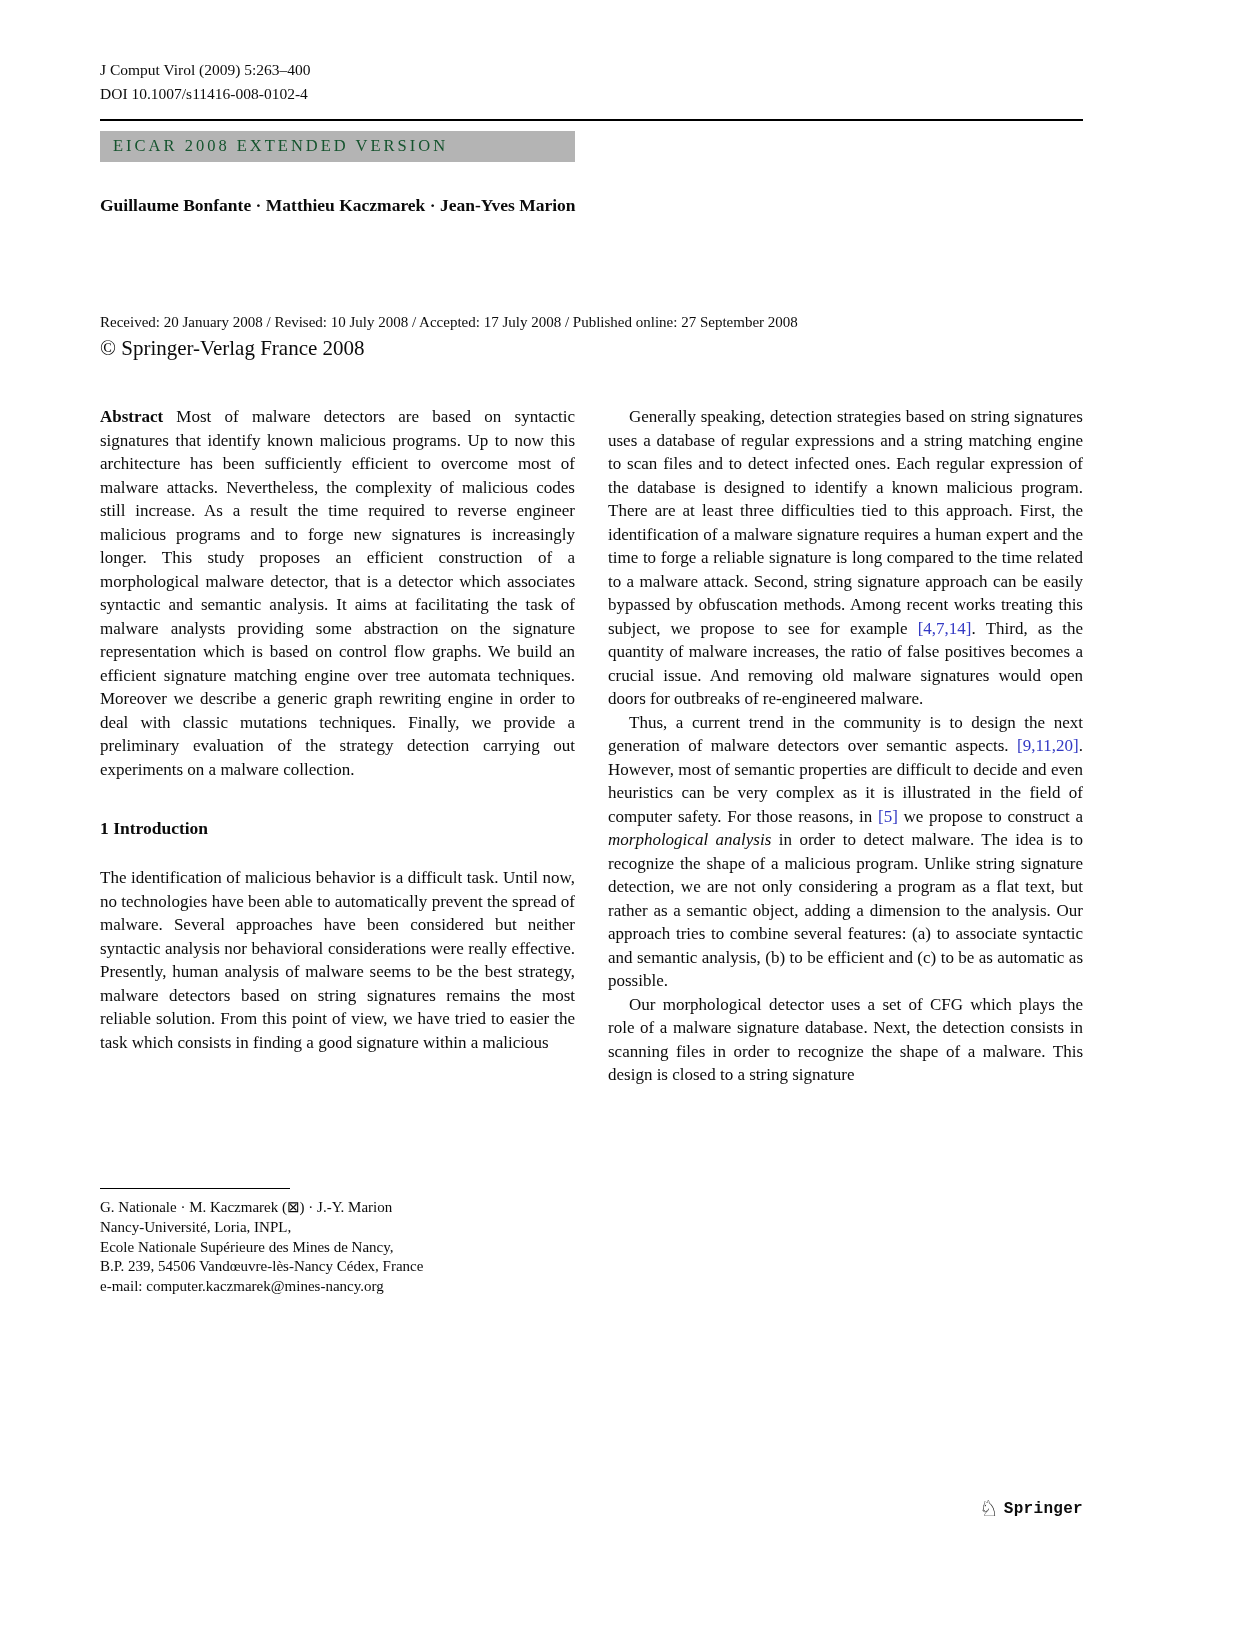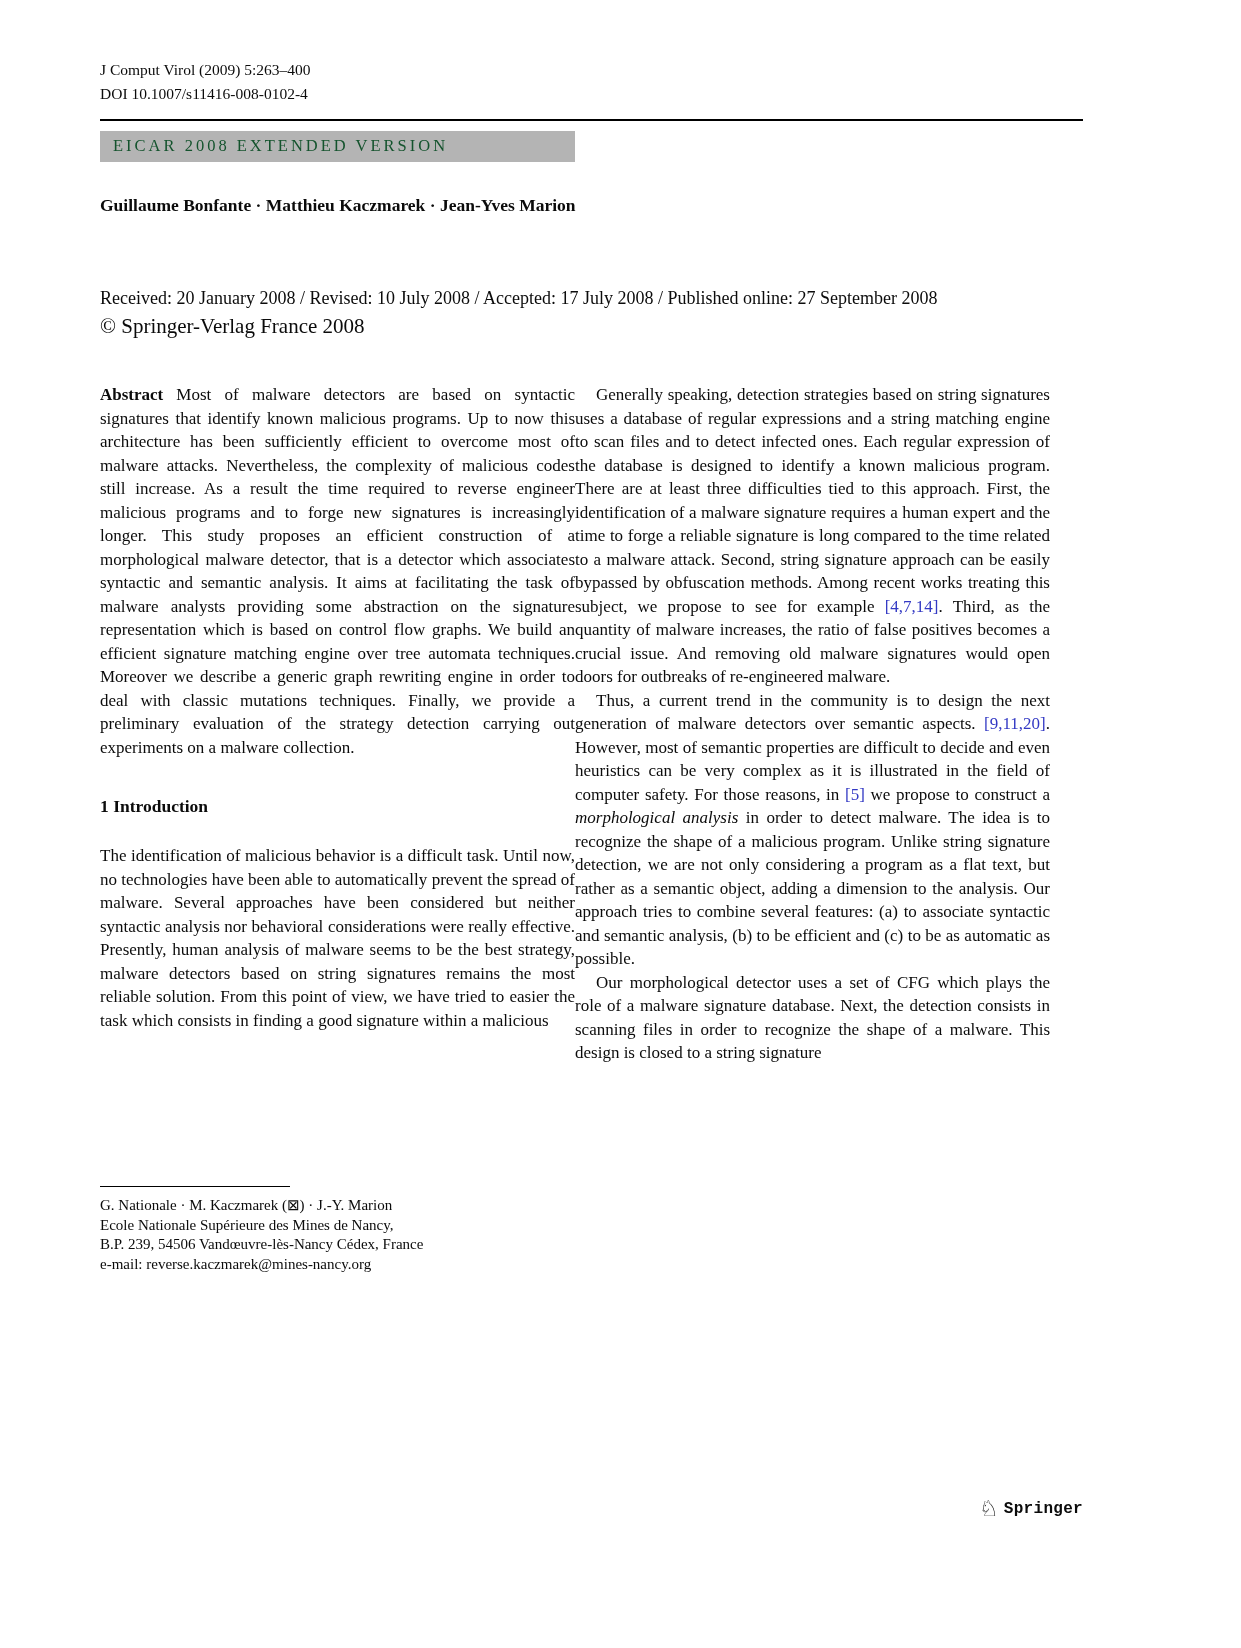--- a/index.html
+++ b/index.html
@@ -40,30 +40,31 @@
     font-weight: bold;
     margin: 46px 0 0 0;
     letter-spacing: 0.2px;
   }
   .authors {
     margin-top: 33px;
     font-size: 17.5px;
     font-weight: bold;
   }
   .history {
-    margin-top: 72px;
-    font-size: 18px;
+    margin-top: 98px;
+    font-size: 15px;
   }
   .copyright {
     margin-top: 5px;
     font-size: 21px;
     font-family: Liberation Serif, serif;
   }
   .columns {
     display: flex;
+    gap: 33px;
     margin-top: 44px;
     height: 892px;
   }
   .col { width: 475px; }
   .col-left { display: flex; flex-direction: column; }
   .para {
     margin: 0;
     font-size: 17px;
     line-height: 23.5px;
     text-align: justify;
@@ -133,23 +134,24 @@
     <div class="col col-left">
       <p class="para"><span class="abs-label">Abstract</span><span>Most of malware detectors are based on syntactic signatures that identify known malicious programs. Up to now this architecture has been sufficiently efficient to overcome most of malware attacks. Nevertheless, the complexity of malicious codes still increase. As a result the time required to reverse engineer malicious programs and to forge new signatures is increasingly longer. This study proposes an efficient construction of a morphological malware detector, that is a detector which associates syntactic and semantic analysis. It aims at facilitating the task of malware analysts providing some abstraction on the signature representation which is based on control flow graphs. We build an efficient signature matching engine over tree automata techniques. Moreover we describe a generic graph rewriting engine in order to deal with classic mutations techniques. Finally, we provide a preliminary evaluation of the strategy detection carrying out experiments on a malware collection.</span></p>
 
       <h2 class="sec-heading">1 Introduction</h2>
 
       <p class="para">The identification of malicious behavior is a difficult task. Until now, no technologies have been able to automatically prevent the spread of malware. Several approaches have been considered but neither syntactic analysis nor behavioral considerations were really effective. Presently, human analysis of malware seems to be the best strategy, malware detectors based on string signatures remains the most reliable solution. From this point of view, we have tried to easier the task which consists in finding a good signature within a malicious</p>
 
       <div class="footnote">
         <div class="fn-rule"></div>
         <div>G. Nationale · M. Kaczmarek (⊠) · J.-Y. Marion</div>
+        <div>Nancy-Université, Loria, INPL,</div>
         <div>Ecole Nationale Supérieure des Mines de Nancy,</div>
         <div>B.P. 239, 54506 Vandœuvre-lès-Nancy Cédex, France</div>
-        <div>e-mail: reverse.kaczmarek@mines-nancy.org</div>
+        <div>e-mail: computer.kaczmarek@mines-nancy.org</div>
       </div>
     </div>
 
     <div class="col col-right">
       <p class="para indent"><span>Generally speaking, detection strategies based on string signatures uses a database of regular expressions and a string matching engine to scan files and to detect infected ones. Each regular expression of the database is designed to identify a known malicious program. There are at least three difficulties tied to this approach. First, the identification of a malware signature requires a human expert and the time to forge a reliable signature is long compared to the time related to a malware attack. Second, string signature approach can be easily bypassed by obfuscation methods. Among recent works treating this subject, we propose to see for example </span><span class="seg-cite">[4,7,14]</span><span>. Third, as the quantity of malware increases, the ratio of false positives becomes a crucial issue. And removing old malware signatures would open doors for outbreaks of re-engineered malware.</span></p>
       <p class="para indent"><span>Thus, a current trend in the community is to design the next generation of malware detectors over semantic aspects. </span><span class="seg-cite">[9,11,20]</span><span>. However, most of semantic properties are difficult to decide and even heuristics can be very complex as it is illustrated in the field of computer safety. For those reasons, in </span><span class="seg-cite">[5]</span><span> we propose to construct a </span><span class="seg-italic">morphological analysis</span><span> in order to detect malware. The idea is to recognize the shape of a malicious program. Unlike string signature detection, we are not only considering a program as a flat text, but rather as a semantic object, adding a dimension to the analysis. Our approach tries to combine several features: (a) to associate syntactic and semantic analysis, (b) to be efficient and (c) to be as automatic as possible.</span></p>
       <p class="para indent"><span>Our morphological detector uses a set of CFG which plays the role of a malware signature database. Next, the detection consists in scanning files in order to recognize the shape of a malware. This design is closed to a string signature</span></p>
     </div>
 
   </div>

